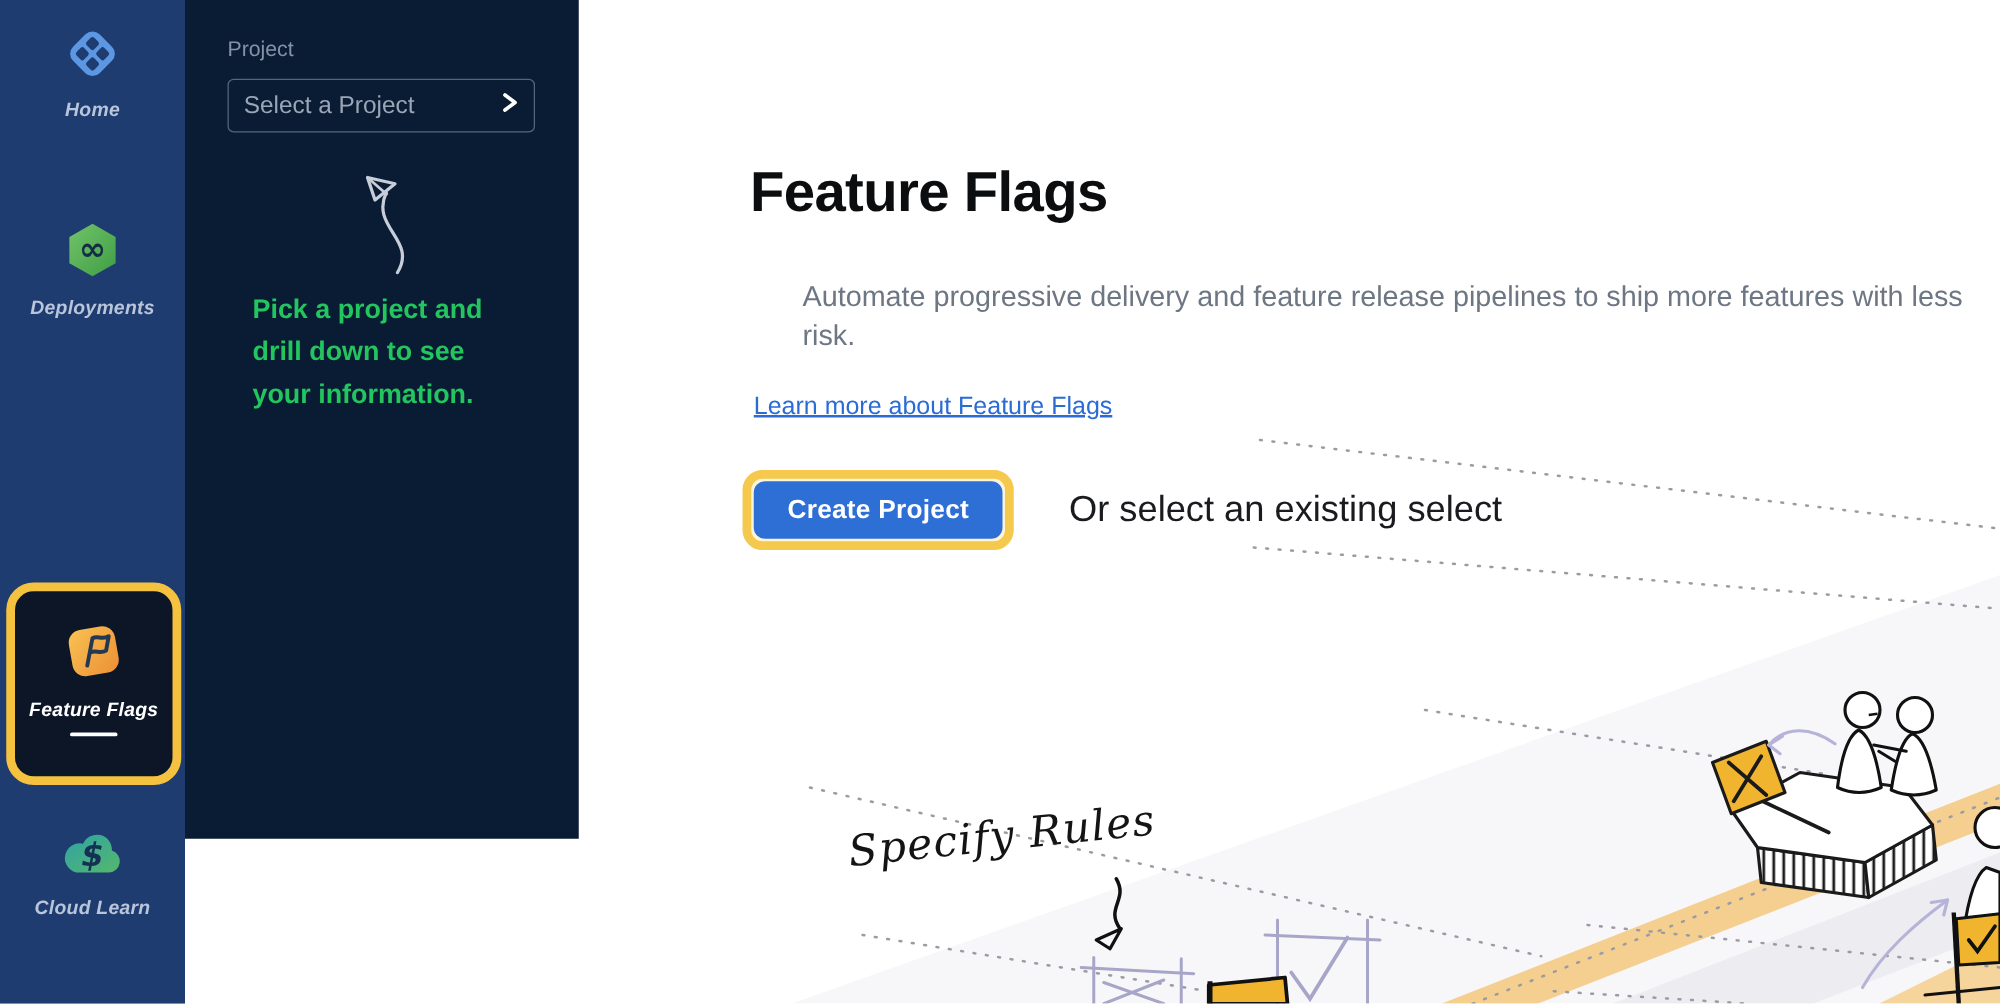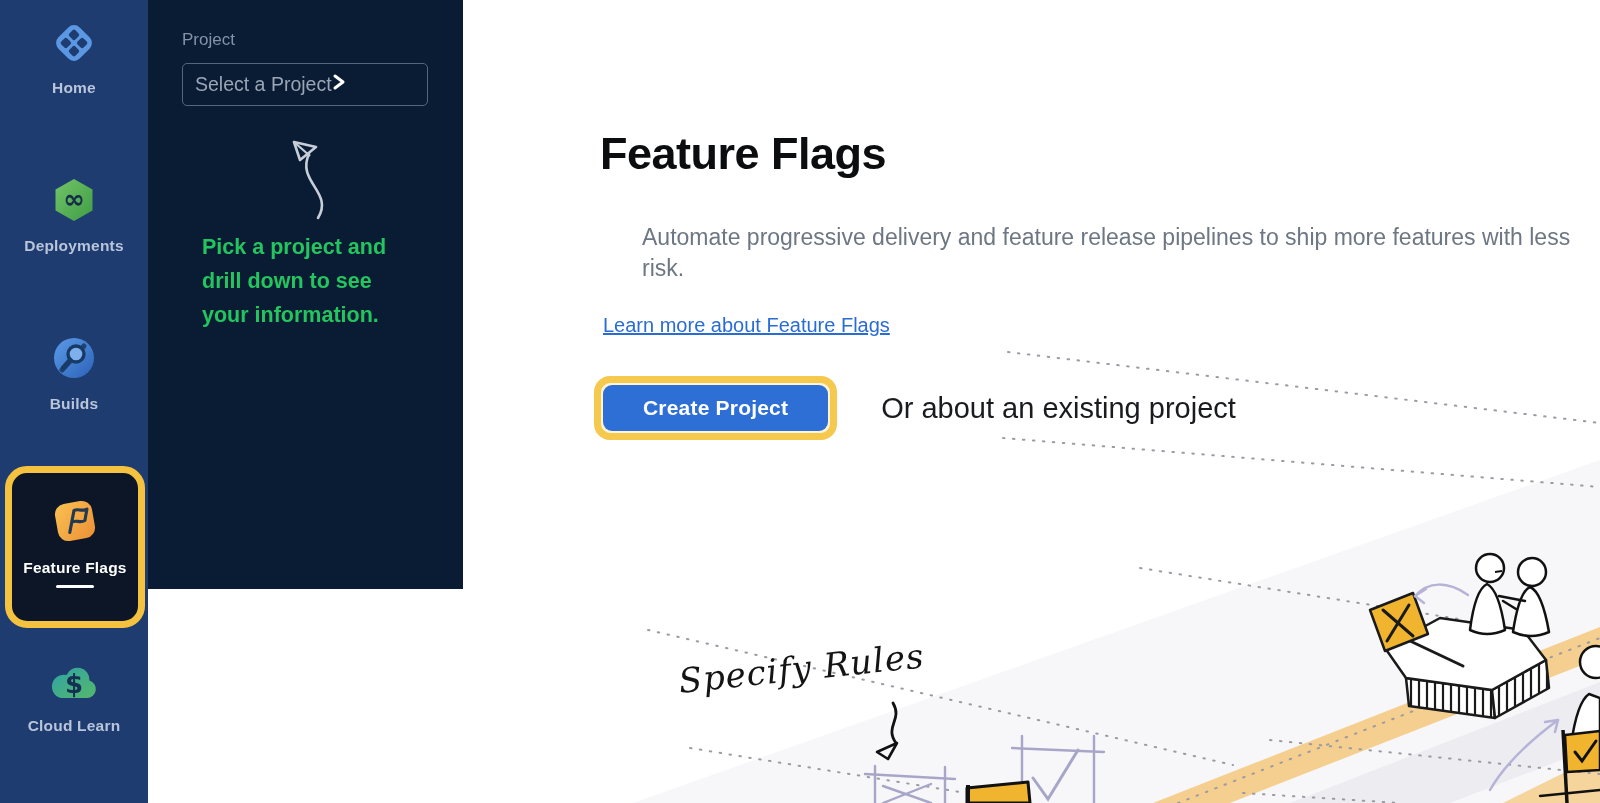--- a/index.html
+++ b/index.html
@@ -1,42 +1,42 @@
 <!DOCTYPE html>
 <html><head>
 <meta charset="utf-8">
 <style>
   * { margin:0; padding:0; box-sizing:border-box; }
   html,body { width:1600px; height:803px; overflow:hidden; }
   body { font-family:"Liberation Sans", sans-serif; background:#fff; }
   .app { display:flex; width:1600px; height:803px; }
 
   
-  .primary-sidebar { position:relative; width:148px; height:803px; background:#1e3c6f; flex:0 0 148px; z-index:3; }
+  .primary-sidebar { position:relative; width:148px; height:803px; background:#1e3c6f; flex:0 0 148px; z-index:3;font-style:italic; }
   .nav-item { position:absolute; left:0; width:148px; display:flex; flex-direction:column; align-items:center; gap:9px; cursor:pointer; }
   .nav-label { color:#b9c5da; font-size:15.5px; font-weight:600; letter-spacing:.2px; }
   .active-box { position:absolute; left:5px; top:466px; width:140px; height:162px; background:#0c1627; border:7px solid #f4c23e; border-radius:22px; display:flex; flex-direction:column; align-items:center; padding-top:22px; cursor:pointer; }
   .active-box .nav-label { color:#fff; margin-top:8px; }
   .ff-underline { width:38px; height:3px; background:#fff; border-radius:2px; margin-top:8px; }
 
   
-  .project-panel { position:relative; width:315px; height:589px; background:#0a1c34; flex:0 0 315px; z-index:2; }
+  .project-panel { position:relative; width:315px; height:671px; background:#0a1c34; flex:0 0 315px; z-index:2; }
   .panel-label { position:absolute; left:34px; top:30px; color:#8492a8; font-size:17px; }
-  .project-select { position:absolute; left:34px; top:63px; width:246px; height:43px; background:transparent; border:1px solid #55657f; border-radius:5px; color:#9aa5b6; font-size:19.5px; display:flex; align-items:center; padding:0 12px; cursor:pointer; font-family:inherit; }
+  .project-select { position:absolute; left:34px; top:63px; width:246px; height:43px; background:transparent; border:1px solid #55657f; border-radius:5px; color:#9aa5b6; font-size:19.5px; display:flex; align-items:center; justify-content:space-between; padding:0 12px; cursor:pointer; font-family:inherit; }
   .arrow-doodle { position:absolute; left:100px; top:116px; }
   .panel-hint { position:absolute; left:54px; top:230px; width:215px; color:#22c55e; font-size:21.5px; line-height:34px; font-weight:700; }
 
   
   .main { position:relative; flex:1; background:#fff; overflow:hidden; }
   .page-title { position:absolute; left:137px; top:128px; font-size:45px; font-weight:700; color:#0c0d0f; letter-spacing:-.5px; }
   .page-desc { position:absolute; left:137px; top:222px; width:940px; font-size:23px; line-height:31px; color:#6d7683;margin-left:42px; }
   .learn-link { position:absolute; left:130px; top:309px; font-size:20px; color:#2a6cd4; text-decoration:underline; background:#fff; padding:5px 10px; border-radius:8px; cursor:pointer; }
   .cta-row { position:absolute; left:131px; top:376px; display:flex; align-items:center; gap:44px; }
   .btn-ring { display:inline-block; border:7px solid #f5c84e; border-radius:16px; background:#fdf4d8; }
-  .create-btn { display:block; margin:2px; background:#2e6fd6; color:#fff; border:none; border-radius:9px; font-size:21px; font-weight:700; padding:11px 40px; cursor:pointer; font-family:inherit; letter-spacing:.2px; }
+  .create-btn { display:block; margin:2px; background:#2e6fd6; color:#fff; border:none; border-radius:9px; font-size:21px; font-weight:700; padding:11px 27px; cursor:pointer; font-family:inherit; letter-spacing:.2px; }
   .or-text { font-size:29px; color:#1a1b1e; }
   .illustration { position:absolute; left:0; bottom:0; pointer-events:none; }
 </style>
 </head>
 <body>
 
 <div class="app">
 
   <nav class="primary-sidebar">
 
@@ -64,37 +64,20 @@
                 <stop offset="1" stop-color="#3f9d44"></stop>
               </linearGradient>
             </defs>
           <polygon points="24,3 42.5,13.5 42.5,34.5 24,45 5.5,34.5 5.5,13.5" fill="url(#gGreen)"></polygon>
           <text x="24" y="32" text-anchor="middle" font-size="26" font-weight="bold" fill="#152c49" font-family="DejaVu Sans, sans-serif">∞</text>
         </svg>
       </span>
       <span class="nav-label">Deployments</span>
     </div>
 
-    <div class="nav-item" style="top:334px">
-      <span>
-        <svg width="48" height="48" viewBox="0 0 48 48">
-          <defs>
-              <linearGradient id="gBlue" x1="0" y1="0" x2="1" y2="1">
-                <stop offset="0" stop-color="#5b9be8"></stop>
-                <stop offset="1" stop-color="#2c62b8"></stop>
-              </linearGradient>
-            </defs>
-          <circle cx="24" cy="24" r="20" fill="url(#gBlue)"></circle>
-          <path d="M12 36 L34 12" stroke="#173a66" stroke-width="5" stroke-linecap="round" opacity=".85"></path>
-          <circle cx="26" cy="20" r="8" fill="#7fb0ec" stroke="#173a66" stroke-width="3.4"></circle>
-          <path d="M20 26 L13 34" stroke="#173a66" stroke-width="4.5" stroke-linecap="round"></path>
-        </svg>
-      </span>
-      <span class="nav-label">Builds</span>
-    </div>
 
     <div class="active-box">
       <span>
         <svg width="52" height="52" viewBox="0 0 50 50">
           <defs>
               <linearGradient id="gOrange" x1="0" y1="0" x2="1" y2="1">
                 <stop offset="0" stop-color="#f9c253"></stop>
                 <stop offset="1" stop-color="#ec8f35"></stop>
               </linearGradient>
             </defs>
@@ -227,16 +210,16 @@
     </svg>
 
     <h1 class="page-title">Feature Flags</h1>
     <p class="page-desc">Automate progressive delivery and feature release pipelines to ship more features with less risk.</p>
     <a class="learn-link" href="#">Learn more about Feature Flags</a>
 
     <div class="cta-row">
       <span class="btn-ring">
         <button class="create-btn">Create Project</button>
       </span>
-      <span class="or-text">Or about an existing project</span>
+      <span class="or-text">Or select an existing select</span>
     </div>
   </main>
 </div>
 
 </body></html>

